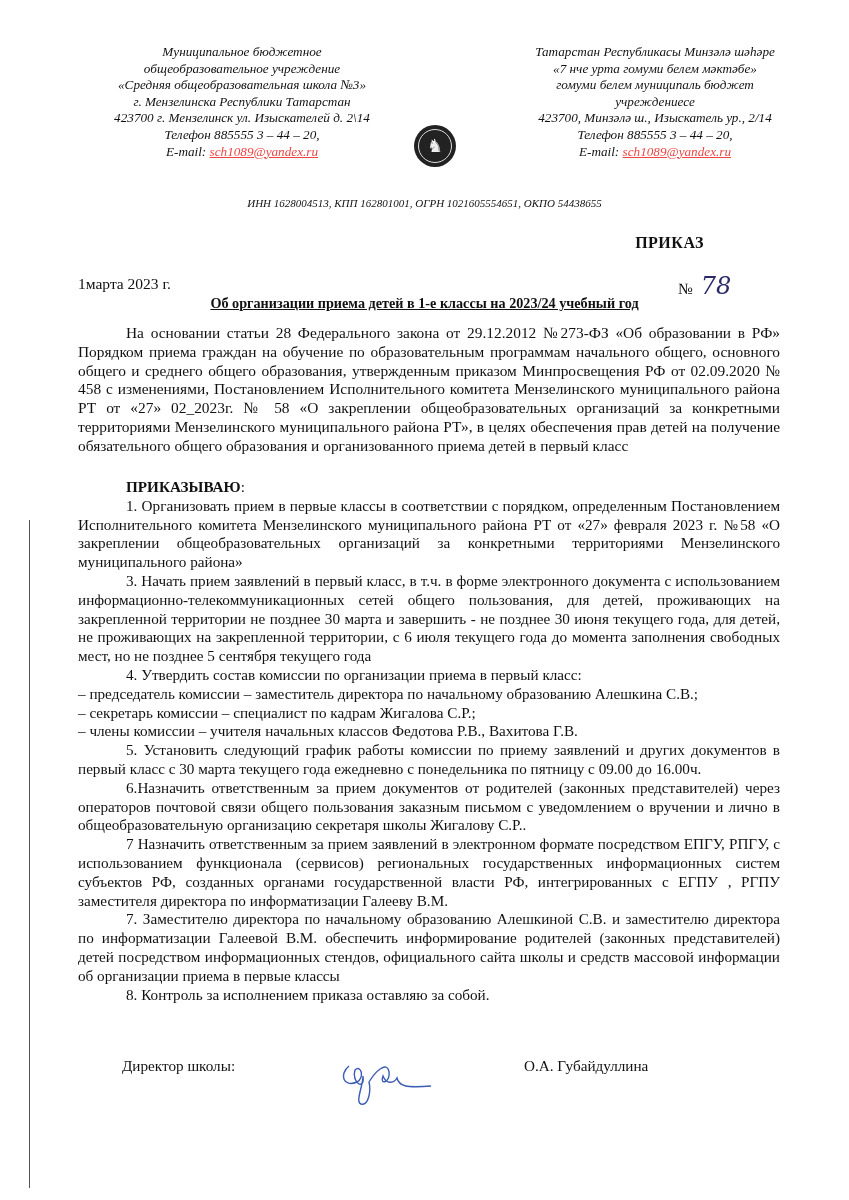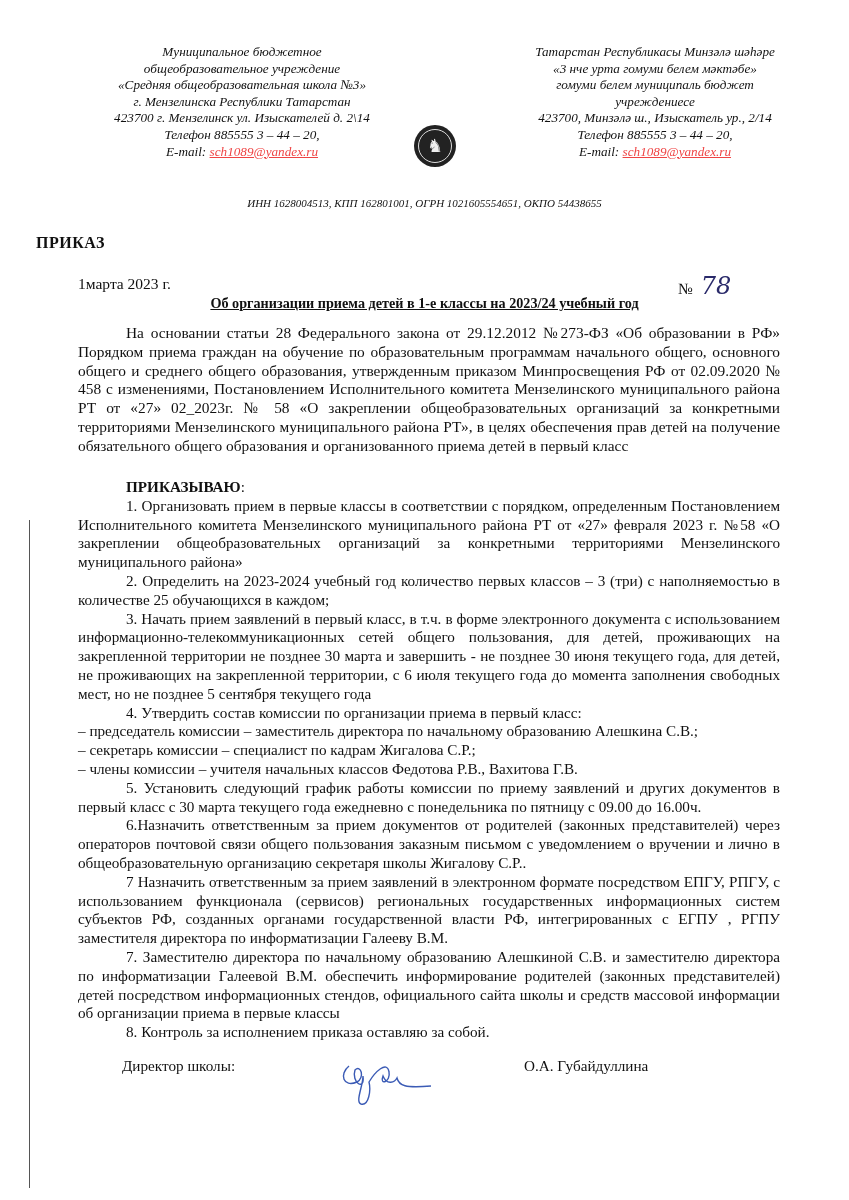--- a/index.html
+++ b/index.html
@@ -5,21 +5,21 @@
   html, body { margin:0; padding:0; background:#ffffff; }
   body { width:849px; height:1200px; position:relative; overflow:hidden; color:#111; font-family:"Liberation Serif", serif; }
   .scan-line { position:absolute; left:29px; top:520px; width:1px; height:668px; background:#555; }
   .hdr { position:absolute; top:44px; font-style:italic; font-size:13.2px; line-height:16.6px; text-align:center; }
   .hdr-left { left:72px; width:340px; }
   .hdr-right { left:500px; width:310px; }
   .hdr .email a { color:#ef4444; text-decoration:underline; }
   .emblem { position:absolute; left:414px; top:125px; width:42px; height:42px; border-radius:50%; background:#222; display:flex; align-items:center; justify-content:center; }
   .emblem .inner { width:32px; height:32px; border-radius:50%; border:1.5px solid #ddd; display:flex; align-items:center; justify-content:center; color:#eee; font-size:18px; }
   .reqs { position:absolute; top:197px; left:0; width:849px; text-align:center; font-style:italic; font-size:11px; }
-  .title { position:absolute; top:234px; left:0; width:704px; text-align:left; font-weight:bold; font-size:16px; letter-spacing:0.5px;padding-left:36px; }
+  .title { position:absolute; top:234px; left:0; width:704px; text-align:right; font-weight:bold; font-size:16px; letter-spacing:0.5px; }
   .date { position:absolute; top:275px; left:78px; font-size:15.5px; }
   .num { position:absolute; top:272px; left:678px; font-size:15.5px; }
   .num .hand { font-family:"DejaVu Serif", serif; font-style:italic; color:#2a2a6a; font-size:24px; margin-left:8px; }
   .subject { position:absolute; top:295px; left:0; width:849px; text-align:center; font-weight:bold; font-size:14.2px;text-decoration:underline; }
   .body { position:absolute; left:78px; width:702px; font-size:15.2px; line-height:18.8px; text-align:justify; }
   .p { margin:0; }
   .ind { text-indent:48px; }
   .ind2 { padding-left:48px; }
   .bold { font-weight:bold; }
   .sig-row { position:absolute; top:1057px; left:122px; width:560px; font-size:15.2px; }
@@ -41,42 +41,41 @@
   <div>Телефон 885555 3 – 44 – 20,</div>
   <div class="email"><span>E-mail: </span><a>sch1089@yandex.ru</a></div>
 </div>
 
 <div class="emblem">
     <div class="inner">♞</div>
   </div>
 
 <div class="hdr hdr-right">
   <div>Татарстан Республикасы Минзәлә шәһәре</div>
-  <div>«3 нче урта гомуми белем мәктәбе»</div>
+  <div>«7 нче урта гомуми белем мәктәбе»</div>
   <div>гомуми белем муниципаль бюджет</div>
   <div>учреждениесе</div>
   <div>423700, Минзәлә ш., Изыскатель ур., 2/14</div>
   <div>Телефон 885555 3 – 44 – 20,</div>
   <div class="email"><span>E-mail: </span><a>sch1089@yandex.ru</a></div>
 </div>
 
 <div class="reqs">ИНН 1628004513, КПП 162801001, ОГРН 1021605554651, ОКПО 54438655</div>
 <div class="title">ПРИКАЗ</div>
 <div class="date">1марта 2023 г.</div>
 <div class="num"><span>№</span><span class="hand">78</span></div>
 <div class="subject">Об организации приема детей в 1-е классы на 2023/24 учебный год</div>
 
 <div class="body" style="top:324px;">
   <p class="p ind" style="font-size:15.4px;">На основании статьи 28 Федерального закона от 29.12.2012 №273-ФЗ «Об образовании в РФ» Порядком приема граждан на обучение по образовательным программам начального общего, основного общего и среднего общего образования, утвержденным приказом Минпросвещения РФ от 02.09.2020 № 458 с изменениями, Постановлением Исполнительного комитета Мензелинского муниципального района РТ от «27» 02_2023г. № 58 «О закреплении общеобразовательных организаций за конкретными территориями Мензелинского муниципального района РТ», в целях обеспечения прав детей на получение обязательного общего образования  и организованного приема детей в первый класс</p>
 </div>
 
 <div class="body" style="top:478px;">
   <p class="p ind2"><span class="bold">ПРИКАЗЫВАЮ</span><span>:</span></p>
   <p class="p ind">1. Организовать прием в первые классы в соответствии с порядком, определенным Постановлением Исполнительного комитета Мензелинского муниципального района РТ от «27» февраля 2023 г. №58 «О закреплении общеобразовательных организаций за конкретными территориями Мензелинского муниципального района»</p>
-  <p class="p ind">2. Определить на 2023-2024 учебный год количество первых классов – 3 (три) с наполняемостью в количестве 25 обучающихся в каждом;</p>
   <p class="p ind">3. Начать прием заявлений в первый класс, в т.ч. в форме электронного документа с использованием информационно-телекоммуникационных сетей общего пользования, для детей, проживающих на закрепленной территории не позднее 30 марта и завершить - не позднее 30 июня текущего года, для детей, не проживающих на закрепленной территории, с 6 июля текущего года до момента заполнения свободных мест, но не позднее 5 сентября текущего года</p>
   <p class="p ind">4. Утвердить состав комиссии по организации приема в первый класс:</p>
   <p class="p">– председатель комиссии – заместитель директора по начальному образованию Алешкина С.В.;</p>
   <p class="p">– секретарь комиссии – специалист по кадрам Жигалова С.Р.;</p>
   <p class="p">– члены комиссии – учителя начальных классов Федотова Р.В., Вахитова Г.В.</p>
   <p class="p ind">5. Установить следующий график работы комиссии по приему заявлений и других документов в первый класс с 30 марта текущего года ежедневно с понедельника по пятницу с 09.00 до 16.00ч.</p>
   <p class="p ind">6.Назначить ответственным за прием документов от родителей (законных представителей) через операторов почтовой связи общего пользования заказным письмом с уведомлением о вручении и лично в общеобразовательную организацию  секретаря школы Жигалову С.Р..</p>
   <p class="p ind">7 Назначить ответственным за прием заявлений в электронном формате посредством ЕПГУ, РПГУ, с использованием функционала (сервисов) региональных государственных информационных систем  субъектов РФ, созданных органами государственной власти РФ, интегрированных с ЕГПУ , РГПУ заместителя директора по информатизации Галееву В.М.</p>
   <p class="p ind">7. Заместителю директора по начальному образованию  Алешкиной С.В. и заместителю директора по информатизации Галеевой В.М.  обеспечить информирование родителей (законных представителей) детей посредством информационных стендов, официального сайта школы и средств массовой информации об организации приема в первые классы</p>
   <p class="p ind">8. Контроль за исполнением приказа оставляю за собой.</p>

